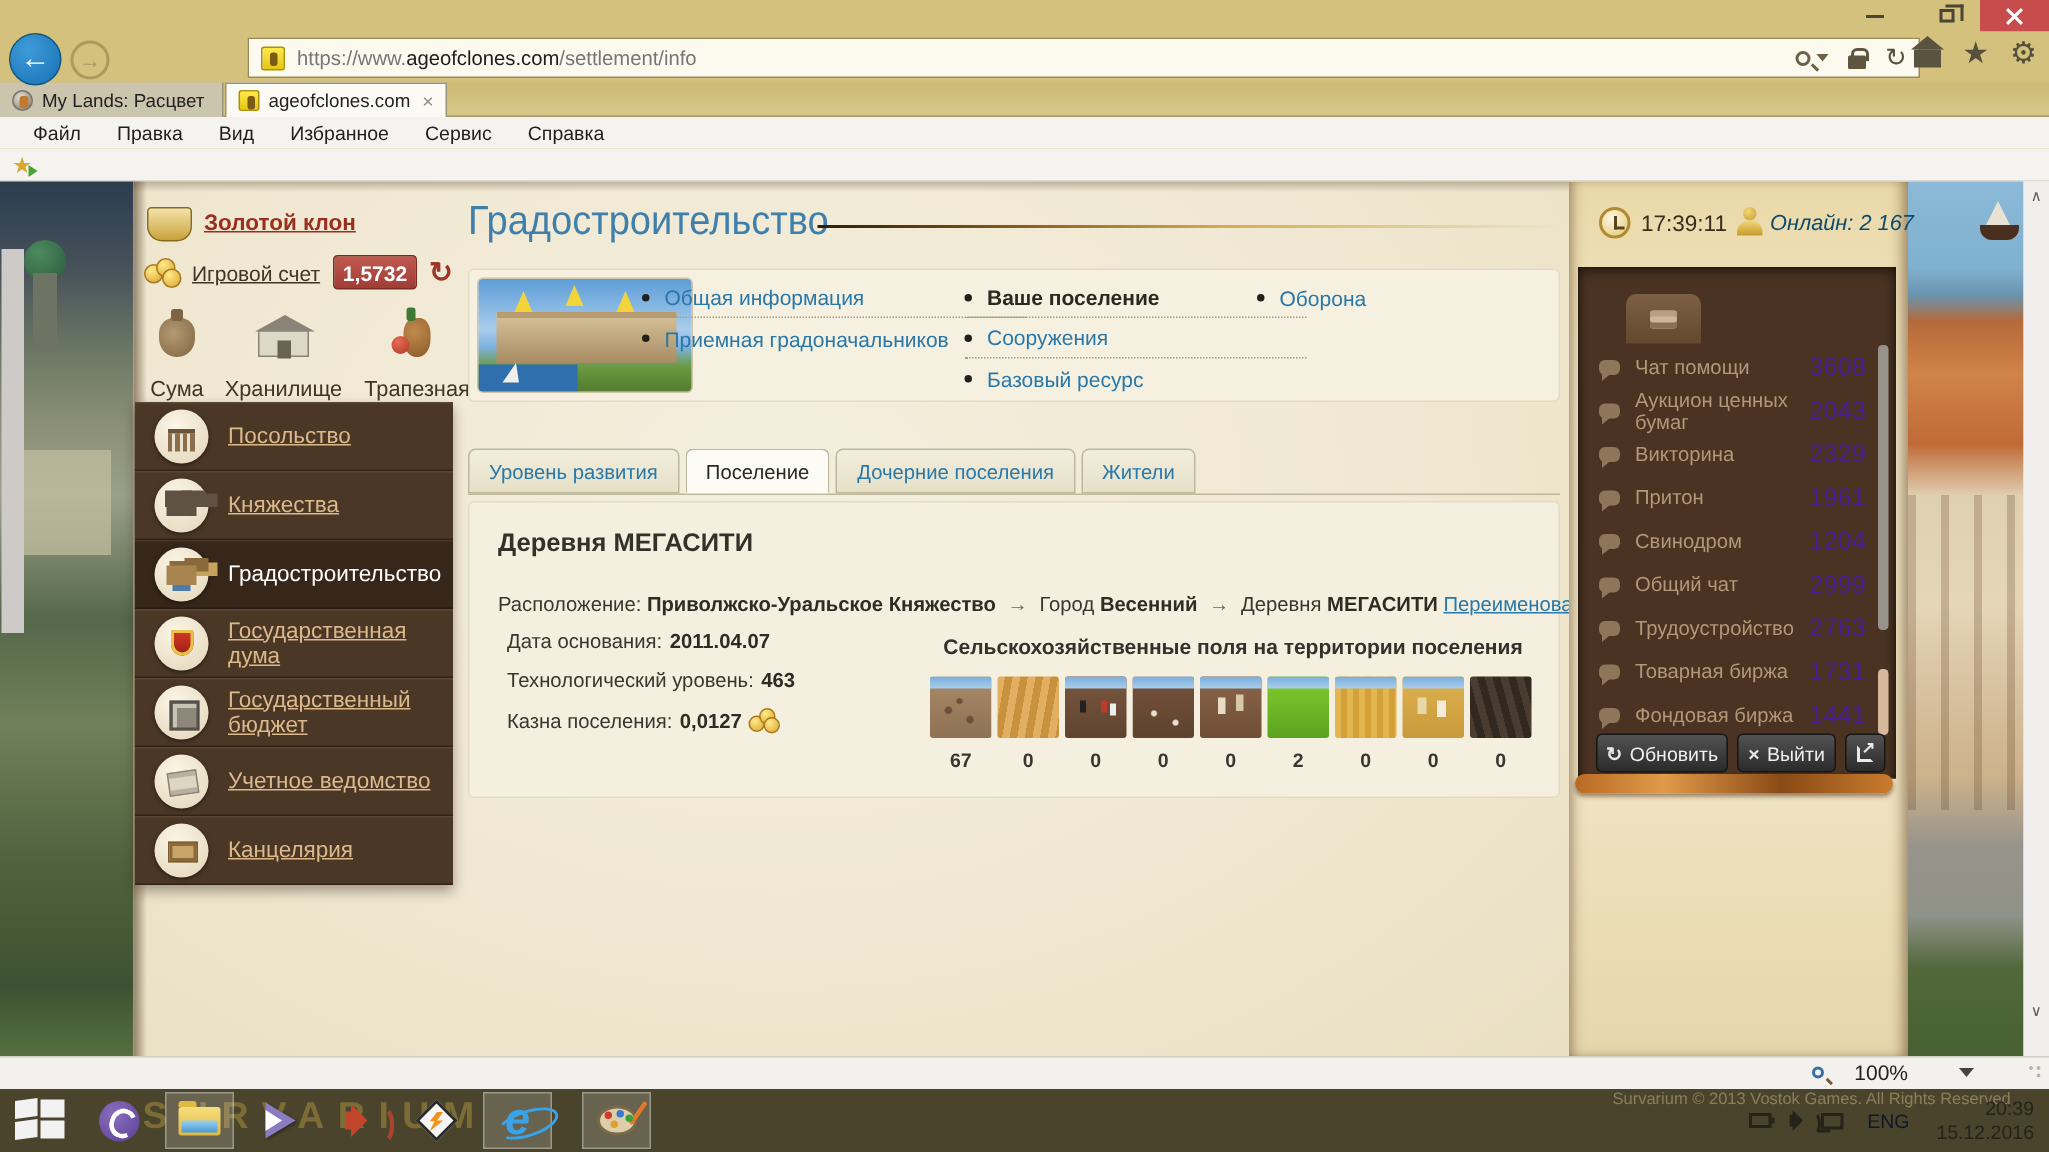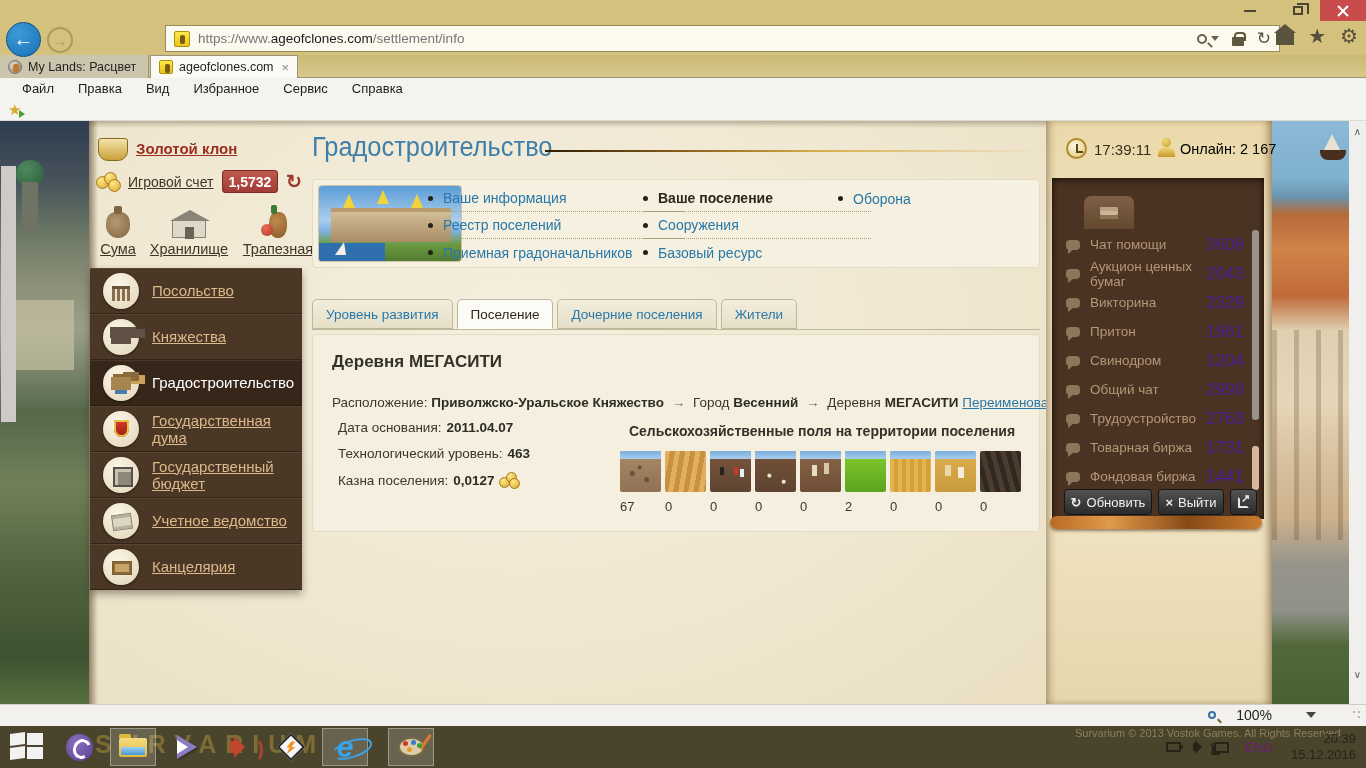--- a/index.html
+++ b/index.html
@@ -78,21 +78,21 @@
   .shield { left:98px; top:138px; width:30px; height:23px; background:linear-gradient(#f3e3a8,#caa23c); border:1px solid #8a6a1e; border-radius:3px 3px 10px 10px; }
   .clan { left:136px; top:140px; font-size:15px; font-weight:bold; color:#992f1f; text-decoration:underline; }
   .coins { left:96px; top:170px; width:26px; height:22px; position:absolute; }
   .coin { position:absolute; width:13px; height:13px; border-radius:50%; background:radial-gradient(circle at 35% 30%,#ffe98a,#d9a62e); border:1px solid #a8791c; }
   .account-label { left:128px; top:174px; font-size:14px; color:#3f3526; text-decoration:underline; }
   .account-badge { left:222px; top:170px; width:56px; height:23px; background:linear-gradient(#c05a50,#a03c36); border:1px solid #7c2a24; border-radius:3px; color:#fff; font-weight:bold; font-size:14px; display:flex; align-items:center; justify-content:center; }
   .account-refresh { left:286px; top:170px; font-size:19px; font-weight:bold; color:#9c372c; }
   .quick { top:205px; display:flex; flex-direction:column; align-items:center; }
   .q1 { left:88px; width:60px; } .q2 { left:150px; width:78px; } .q3 { left:242px; width:72px; }
   .qicon { height:33px; display:flex; align-items:flex-end; }
-  .qlabel { font-size:14.5px; color:#3f3526; text-decoration:underline; margin-top:3px; }
+  .qlabel { font-size:14.5px; color:#3f3526; margin-top:14px; }
   .i-bag { width:24px; height:26px; background:radial-gradient(circle at 40% 40%,#b59a72,#7d6442); border-radius:40% 40% 48% 48%; position:relative; }
   .i-bag:before { content:""; position:absolute; left:8px; top:-6px; width:8px; height:8px; background:#7d6442; border-radius:2px; }
   .i-house { width:34px; height:18px; background:#ded8c8; border:1px solid #8a8272; position:relative; }
   .i-house:before { content:""; position:absolute; left:-3px; top:-11px; width:0; height:0; border-left:20px solid transparent; border-right:20px solid transparent; border-bottom:11px solid #8a8478; }
   .i-house:after { content:""; position:absolute; left:12px; top:6px; width:9px; height:12px; background:#6a6254; }
   .i-jug { width:18px; height:26px; background:radial-gradient(circle at 40% 35%,#c08a4e,#8a5a28); border-radius:40% 40% 45% 45%; position:relative; }
   .i-jug:before { content:""; position:absolute; left:-8px; top:12px; width:12px; height:12px; border-radius:50%; background:radial-gradient(circle at 35% 30%,#e86a52,#b03a28); }
   .i-jug:after { content:""; position:absolute; left:2px; top:-7px; width:6px; height:9px; background:#3e7a34; border-radius:2px; }
 
   
@@ -143,21 +143,21 @@
   .locline b { color:#2f2c24; }
   .locline .arr { color:#6a665c; padding:0 4px; }
   .renamelink { color:#2878aa; text-decoration:underline; cursor:pointer; }
   .detail { left:338px; font-size:13.5px; color:#3a362e; display:flex; align-items:center; }
   .d1 { top:420px; } .d2 { top:446px; } .d3 { top:471px; }
   .detail b { margin-left:5px; color:#2f2c24; }
   .coins-sm { width:24px; height:18px; position:relative; margin-left:2px; }
   .coin-sm { position:absolute; width:11px; height:11px; border-radius:50%; background:radial-gradient(circle at 35% 30%,#ffe98a,#d9a62e); border:1px solid #a8791c; }
   .fieldstitle { left:612px; top:423px; width:420px; text-align:center; font-size:14px; font-weight:bold; color:#34312a; }
   .fieldsrow { left:620px; top:451px; display:flex; gap:4px; }
-  .ftile { width:41px; text-align:left; }
+  .ftile { width:41px; text-align:center;font-weight:bold; }
   .fimg { width:41px; height:41px; border-radius:2px; position:relative; overflow:hidden; }
   .fimg:before { content:""; position:absolute; left:0; top:0; width:100%; height:8px; background:linear-gradient(#79aede,#a9cdec); }
   .fval { font-size:13px; color:#3a362e; margin-top:7px; }
   .ft1 .fimg { background:radial-gradient(circle at 30% 55%,#6b513c 2px,transparent 3px),radial-gradient(circle at 65% 70%,#6b513c 2px,transparent 3px),radial-gradient(circle at 48% 40%,#6b513c 1.5px,transparent 2.5px),linear-gradient(#a98a68,#8f7154); }
   .ft2 .fimg { background:repeating-linear-gradient(100deg,#e2ae62 0 5px,#c8913e 5px 10px); }
   .ft2 .fimg:before { display:none; }
   .ft3 .fimg { background:linear-gradient(#7a563e,#5e4430); }
   .ft3 .fimg:after { content:""; position:absolute; left:10px; top:16px; width:4px; height:8px; background:#222; box-shadow:14px 0 0 #c03a2a, 20px 2px 0 #eee; }
   .ft4 .fimg { background:radial-gradient(circle at 35% 60%,#e8e2d2 1.5px,transparent 2.5px),radial-gradient(circle at 70% 75%,#e8e2d2 1.5px,transparent 2.5px),linear-gradient(#75523a,#5e4330); }
   .ft5 .fimg { background:linear-gradient(#8a664a,#6e4e36); }
@@ -170,21 +170,21 @@
   .ft9 .fimg:before { display:none; }
 
   
   .rside { left:1046px; top:121px; width:226px; height:583px; background:linear-gradient(180deg,#ead8a8,#f2e6c6 25%,#efe2bf 70%,#e6d6ac); box-shadow:inset 6px 0 8px -4px rgba(80,50,20,.5), inset -7px 0 9px -4px rgba(80,50,20,.55); }
   .clockicon { left:1066px; top:138px; width:21px; height:21px; border-radius:50%; background:radial-gradient(circle at 38% 32%,#fdf6e0,#e2c878); border:2px solid #b08a2e; }
   .clockicon:after { content:""; position:absolute; left:8px; top:4px; width:5px; height:7px; border-left:2px solid #5a431a; border-bottom:2px solid #5a431a; }
   .rtime { left:1094px; top:141px; font-size:15px; color:#3a2e1c; }
   .personicon { left:1158px; top:138px; width:18px; height:20px; }
   .personicon:before { content:""; position:absolute; left:4px; top:0; width:9px; height:9px; border-radius:50%; background:radial-gradient(circle at 38% 32%,#f2d878,#c89a2e); }
   .personicon:after { content:""; position:absolute; left:0; top:9px; width:17px; height:10px; border-radius:8px 8px 0 0; background:linear-gradient(#f2d878,#c89a2e); }
-  .ronline { left:1180px; top:141px; font-size:14.5px; color:#000000; }
+  .ronline { left:1180px; top:141px; font-size:14.5px; color:#0c4a6e;font-style:italic; }
   .chatpanel { left:1052px; top:178px; width:212px; height:341px; background:#4a3322; box-shadow:inset 0 6px 10px -5px rgba(0,0,0,.6), inset 4px 0 6px -3px rgba(0,0,0,.5), inset -4px 0 6px -3px rgba(0,0,0,.5); }
   .chattab { left:1084px; top:196px; width:50px; height:33px; background:linear-gradient(#7d5f45,#64492f); border-radius:7px 7px 0 0; display:flex; align-items:center; justify-content:center; cursor:pointer; }
   .chattab i { display:block; width:18px; height:12px; background:#cdb79a; border-radius:2px; box-shadow:inset 0 -4px 0 #8a7254, inset 0 4px 0 #b8a084; }
   .chatlist { left:1052px; top:230px; width:212px; }
   .chatrow { height:29px; display:flex; align-items:center; padding:0 20px 0 14px; cursor:pointer; }
   .bubble { width:14px; height:10px; background:#8d7659; border-radius:4px; position:relative; margin-right:10px; flex:0 0 14px; }
   .bubble:after { content:""; position:absolute; left:2px; bottom:-4px; width:0; height:0; border-top:5px solid #8d7659; border-right:6px solid transparent; }
   .chatname { flex:1; font-size:13.5px; color:#b29779; }
   .chatcount { font-size:17px; color:#4c1d95; }
   .chatscroll-thumb { left:1252px; top:230px; width:7px; height:190px; background:#98938a; border-radius:3px; }
@@ -242,21 +242,21 @@
   .palette:after { content:""; position:absolute; left:3px; top:2px; width:5px; height:5px; border-radius:50%; background:#d03a2a; box-shadow:8px -1px 0 #3a7ad0, 14px 2px 0 #3aa03a, 4px 6px 0 #e0a02a; }
   .palette:before { content:""; position:absolute; right:-4px; top:-6px; width:3px; height:18px; background:#e07a2a; transform:rotate(35deg); border-radius:2px; }
   .tray { right:0; top:726px; height:42px; display:flex; align-items:center; gap:0; }
   .batt { width:15px; height:10px; border:2px solid #26231a; position:relative; margin-right:12px; }
   .batt:after { content:""; position:absolute; right:-4px; top:1px; width:2px; height:4px; background:#26231a; }
   .spk-sm { width:5px; height:8px; background:#26231a; position:relative; margin-right:16px; }
   .spk-sm:before { content:""; position:absolute; left:2px; top:-3px; border-top:7px solid transparent; border-bottom:7px solid transparent; border-left:7px solid #26231a; width:0; height:0; }
   .spk-sm:after { content:""; position:absolute; left:11px; top:-2px; width:6px; height:12px; border:2px solid transparent; border-right:2px solid #26231a; border-radius:50%; }
   .net { width:15px; height:11px; border:2px solid #26231a; position:relative; margin-right:16px; }
   .net:after { content:""; position:absolute; left:-4px; bottom:-4px; width:8px; height:2px; background:#26231a; }
-  .lang { font-size:13px; color:#701a75; margin-right:18px; }
+  .lang { font-size:13px; color:#0f172a; margin-right:18px; }
   .clockblock { text-align:right; margin-right:10px; line-height:16px; }
   .clockblock div { font-size:13px; color:#26231a; }
 </style>
 </head>
 <body>
 
 <div id="screen">
 
   <div class="abs titlebar"></div>
   <div class="abs winbtn btn-min">
@@ -404,25 +404,21 @@
     <div class="flame" style="left:24px"></div>
       <div class="flame" style="left:58px;top:4px"></div>
       <div class="flame" style="left:92px"></div>
     <div class="water"></div>
       <div class="sail"></div>
   </div>
   <div class="abs navcol nc1">
 
   <div class="navitem">
         <div class="dot"></div>
-        <div class="nlabel">Ваше информация</div>
-      </div>
-      <div class="navitem">
-        <div class="dot"></div>
-        <div class="nlabel">Реестр поселений</div>
+        <div class="nlabel">Общая информация</div>
       </div>
       <div class="navitem">
         <div class="dot"></div>
         <div class="nlabel">Приемная градоначальников</div>
       </div>
     </div>
   <div class="abs navcol nc2">
 
   <div class="navitem active">
         <div class="dot"></div>

